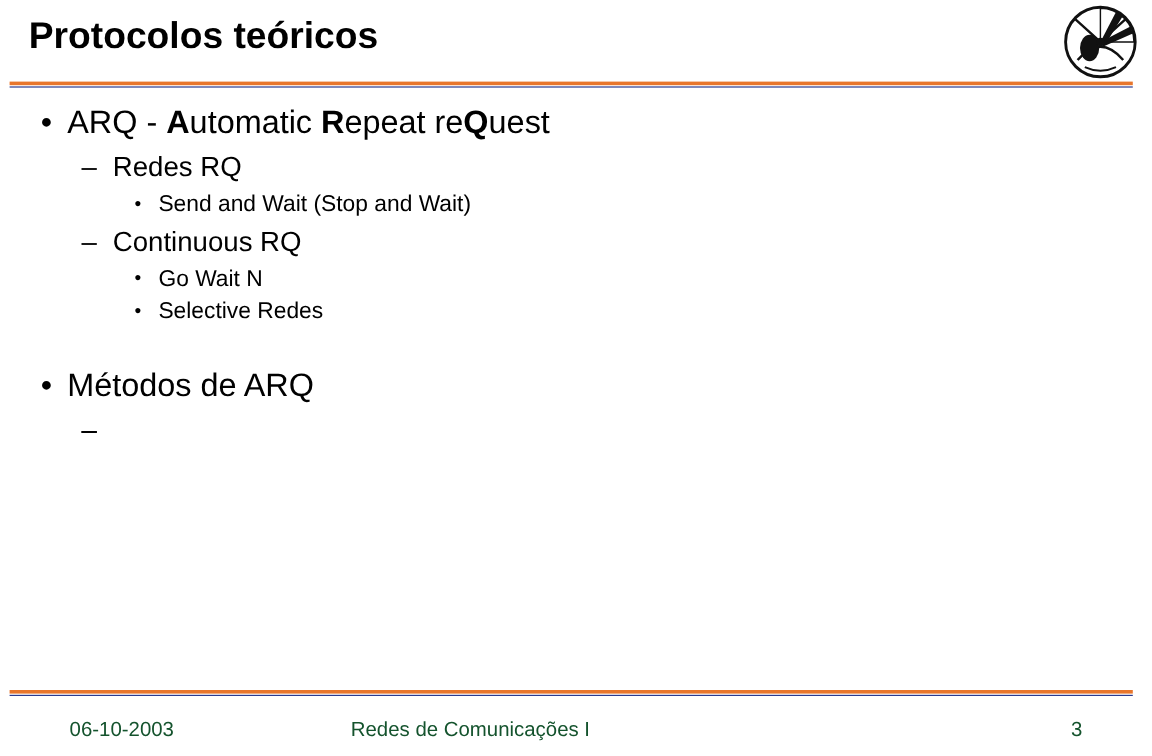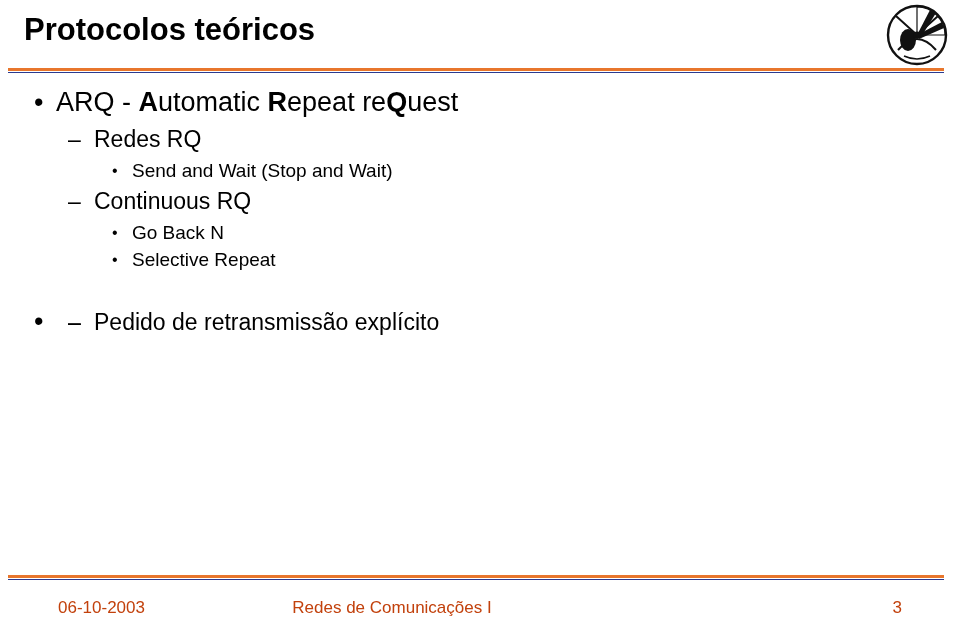--- a/index.html
+++ b/index.html
@@ -145,21 +145,21 @@
     border-top: 1px solid #2b3a8f;
   }
 
   .footer {
     position: absolute;
     left: 0;
     top: 598px;
     width: 960px;
     height: 28px;
     font-size: 17px;
-    color: #c2410c;
+    color: #14532d;
   }
   .footer-date {
     position: absolute;
     left: 58px;
     top: 0;
     white-space: nowrap;
   }
   .footer-center {
     position: absolute;
     left: 0;
@@ -216,41 +216,41 @@
       <span>Send and Wait (Stop and Wait)</span>
     </div>
 
     <div class="lvl2">
       <span class="dash">–</span>
       <span>Continuous RQ</span>
     </div>
 
     <div class="lvl3">
       <span class="bullet">•</span>
-      <span>Go Back N</span>
+      <span>Go Wait N</span>
     </div>
 
     <div class="lvl3">
       <span class="bullet">•</span>
-      <span>Selective Repeat</span>
+      <span>Selective Redes</span>
     </div>
 
     <div class="gap"></div>
 
     <div class="lvl1">
       <span class="bullet">•</span>
-    </div>
-
-    <div class="lvl2">
-      <span class="dash">–</span>
-    </div>
-
-    <div class="lvl2">
-      <span class="dash">–</span>
-      <span>Pedido de retransmissão explícito</span>
+      <span>Métodos de ARQ</span>
+    </div>
+
+    <div class="lvl2">
+      <span class="dash">–</span>
+    </div>
+
+    <div class="lvl2">
+      <span class="dash">–</span>
     </div>
 
   </div>
 
   <div class="footer-rule"></div>
   <div class="footer-rule-under"></div>
 
   <div class="footer">
     <span class="footer-date">06-10-2003</span>
     <span class="footer-center">Redes de Comunicações I</span>

